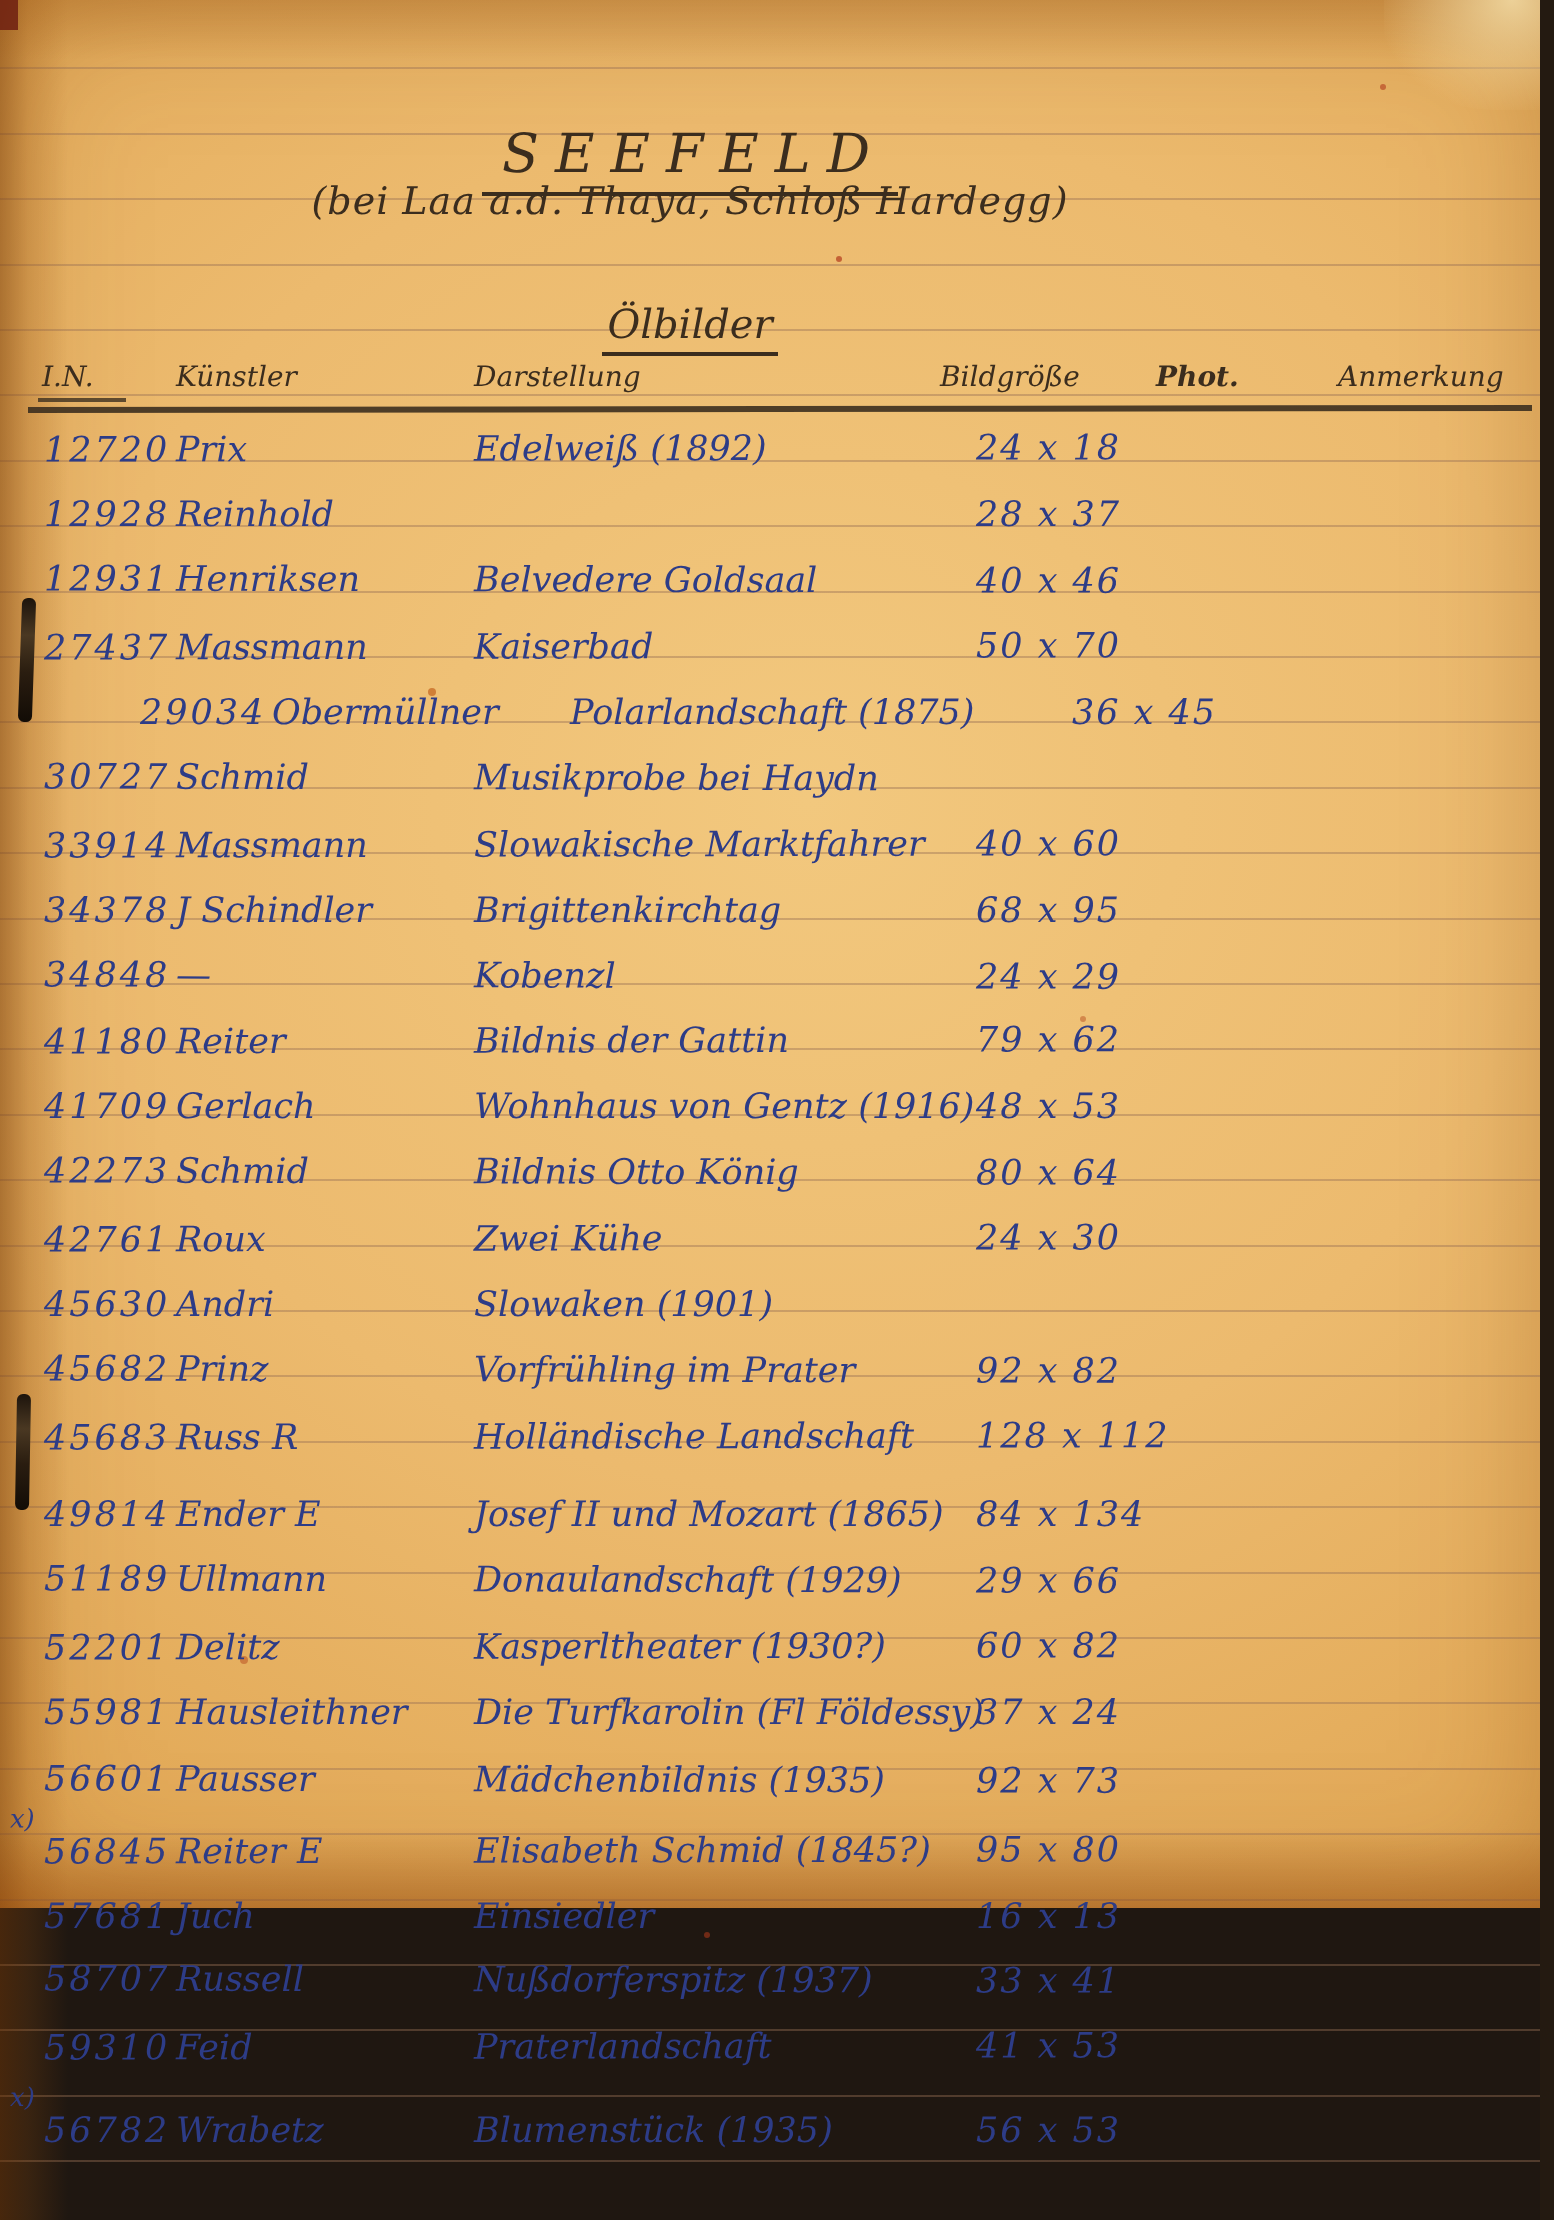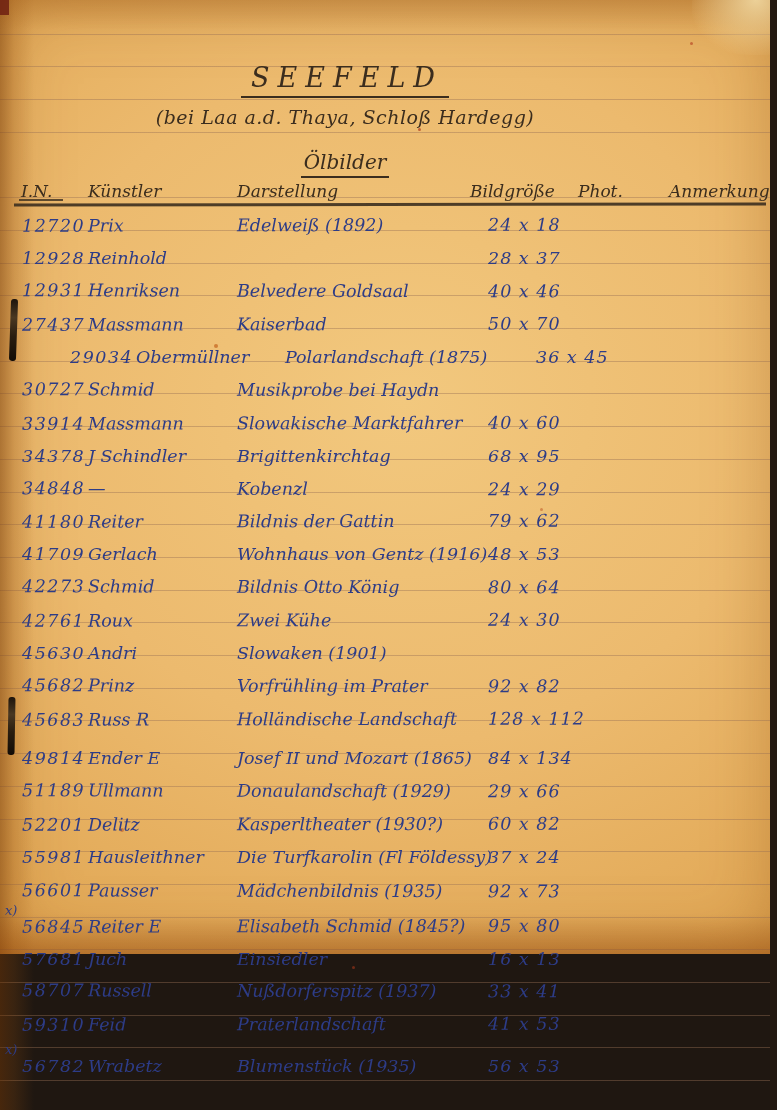--- a/index.html
+++ b/index.html
@@ -37,31 +37,31 @@
   .staple-1{left:10px;top:299px;height:62px;transform:rotate(2deg);}
   .staple-2{left:8px;top:697px;height:58px;transform:rotate(1deg);}
   
   .speck{position:absolute;border-radius:50%;}
   .dark{font-style:italic;color:#3b2d1e;}
   
   .head-wrap{position:absolute;left:0;top:0;width:690px;text-align:center;}
   .title{position:absolute;top:62px;left:0;right:0;}
   .title span{display:inline-block;font-size:27px;letter-spacing:8px;
     border-bottom:2.5px solid #3b2d1e;padding:0 6px 3px 10px;}
-  .subtitle{position:absolute;top:106px;left:0;right:0;font-size:19px;letter-spacing:.5px;}
+  .subtitle{position:absolute;top:90px;left:0;right:0;font-size:19px;letter-spacing:.5px;}
   .section{position:absolute;top:150px;left:0;right:0;}
   .section span{display:inline-block;font-size:20px;border-bottom:2px solid #3b2d1e;padding:0 3px 2px 3px;}
   
-  .thead{position:absolute;left:0;top:181px;width:777px;height:22px;font-size:17px;}
+  .thead{position:absolute;left:0;top:181px;width:777px;height:22px;font-size:14px;}
   .thead .hcell{position:absolute;white-space:nowrap;}
   .h-in{left:21px;}
   .h-artist{left:88px;}
   .h-title{left:237px;}
   .h-size{left:470px;}
-  .h-phot{left:578px;}
+  .h-phot{left:578px;font-weight:bold;}
   .h-anm{left:669px;}
   .head-rule{position:absolute;left:14px;top:203px;width:752px;height:2.5px;background:#3c2f1f;opacity:.9;
     transform:rotate(-.08deg);}
   .h-in-underline{position:absolute;left:19px;top:199px;width:44px;height:1.5px;background:#3c2f1f;opacity:.8;}
   
   .rows{position:absolute;left:0;top:0;width:777px;height:1110px;}
   .row{position:absolute;left:0;width:777px;height:30px;font-size:17.5px;}
   .cell{position:absolute;white-space:nowrap;font-style:italic;color:#2d3c87;}
   .c-margin{left:5px;top:-14px;font-size:13px;}
   .c-in{left:22px;letter-spacing:1.5px;}

